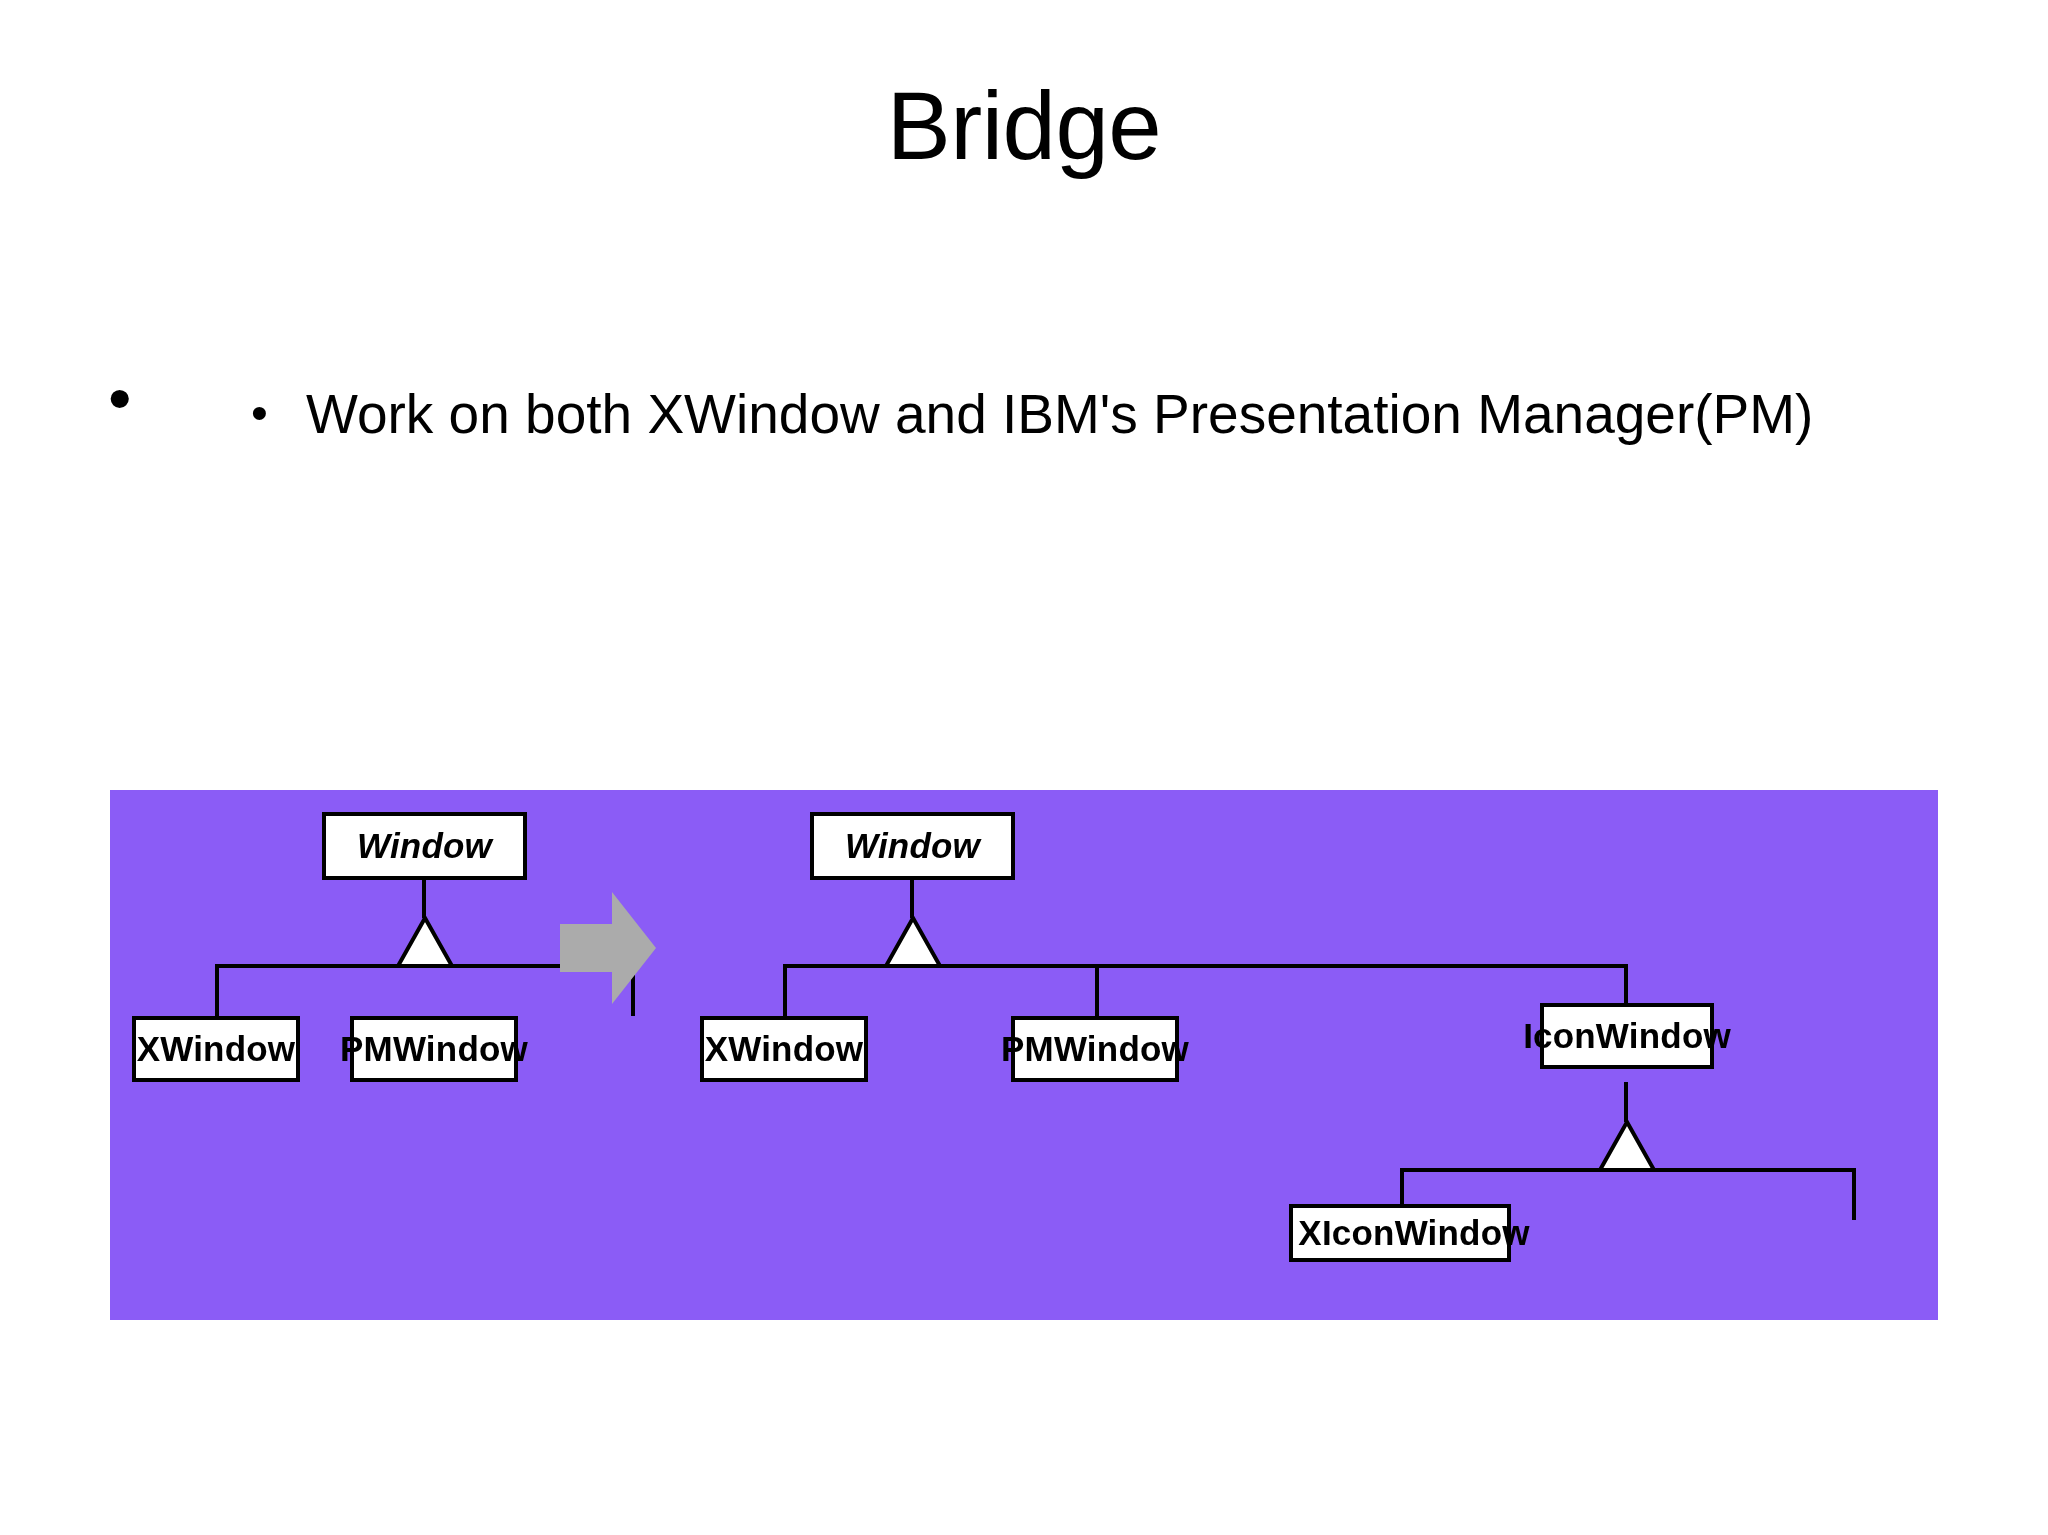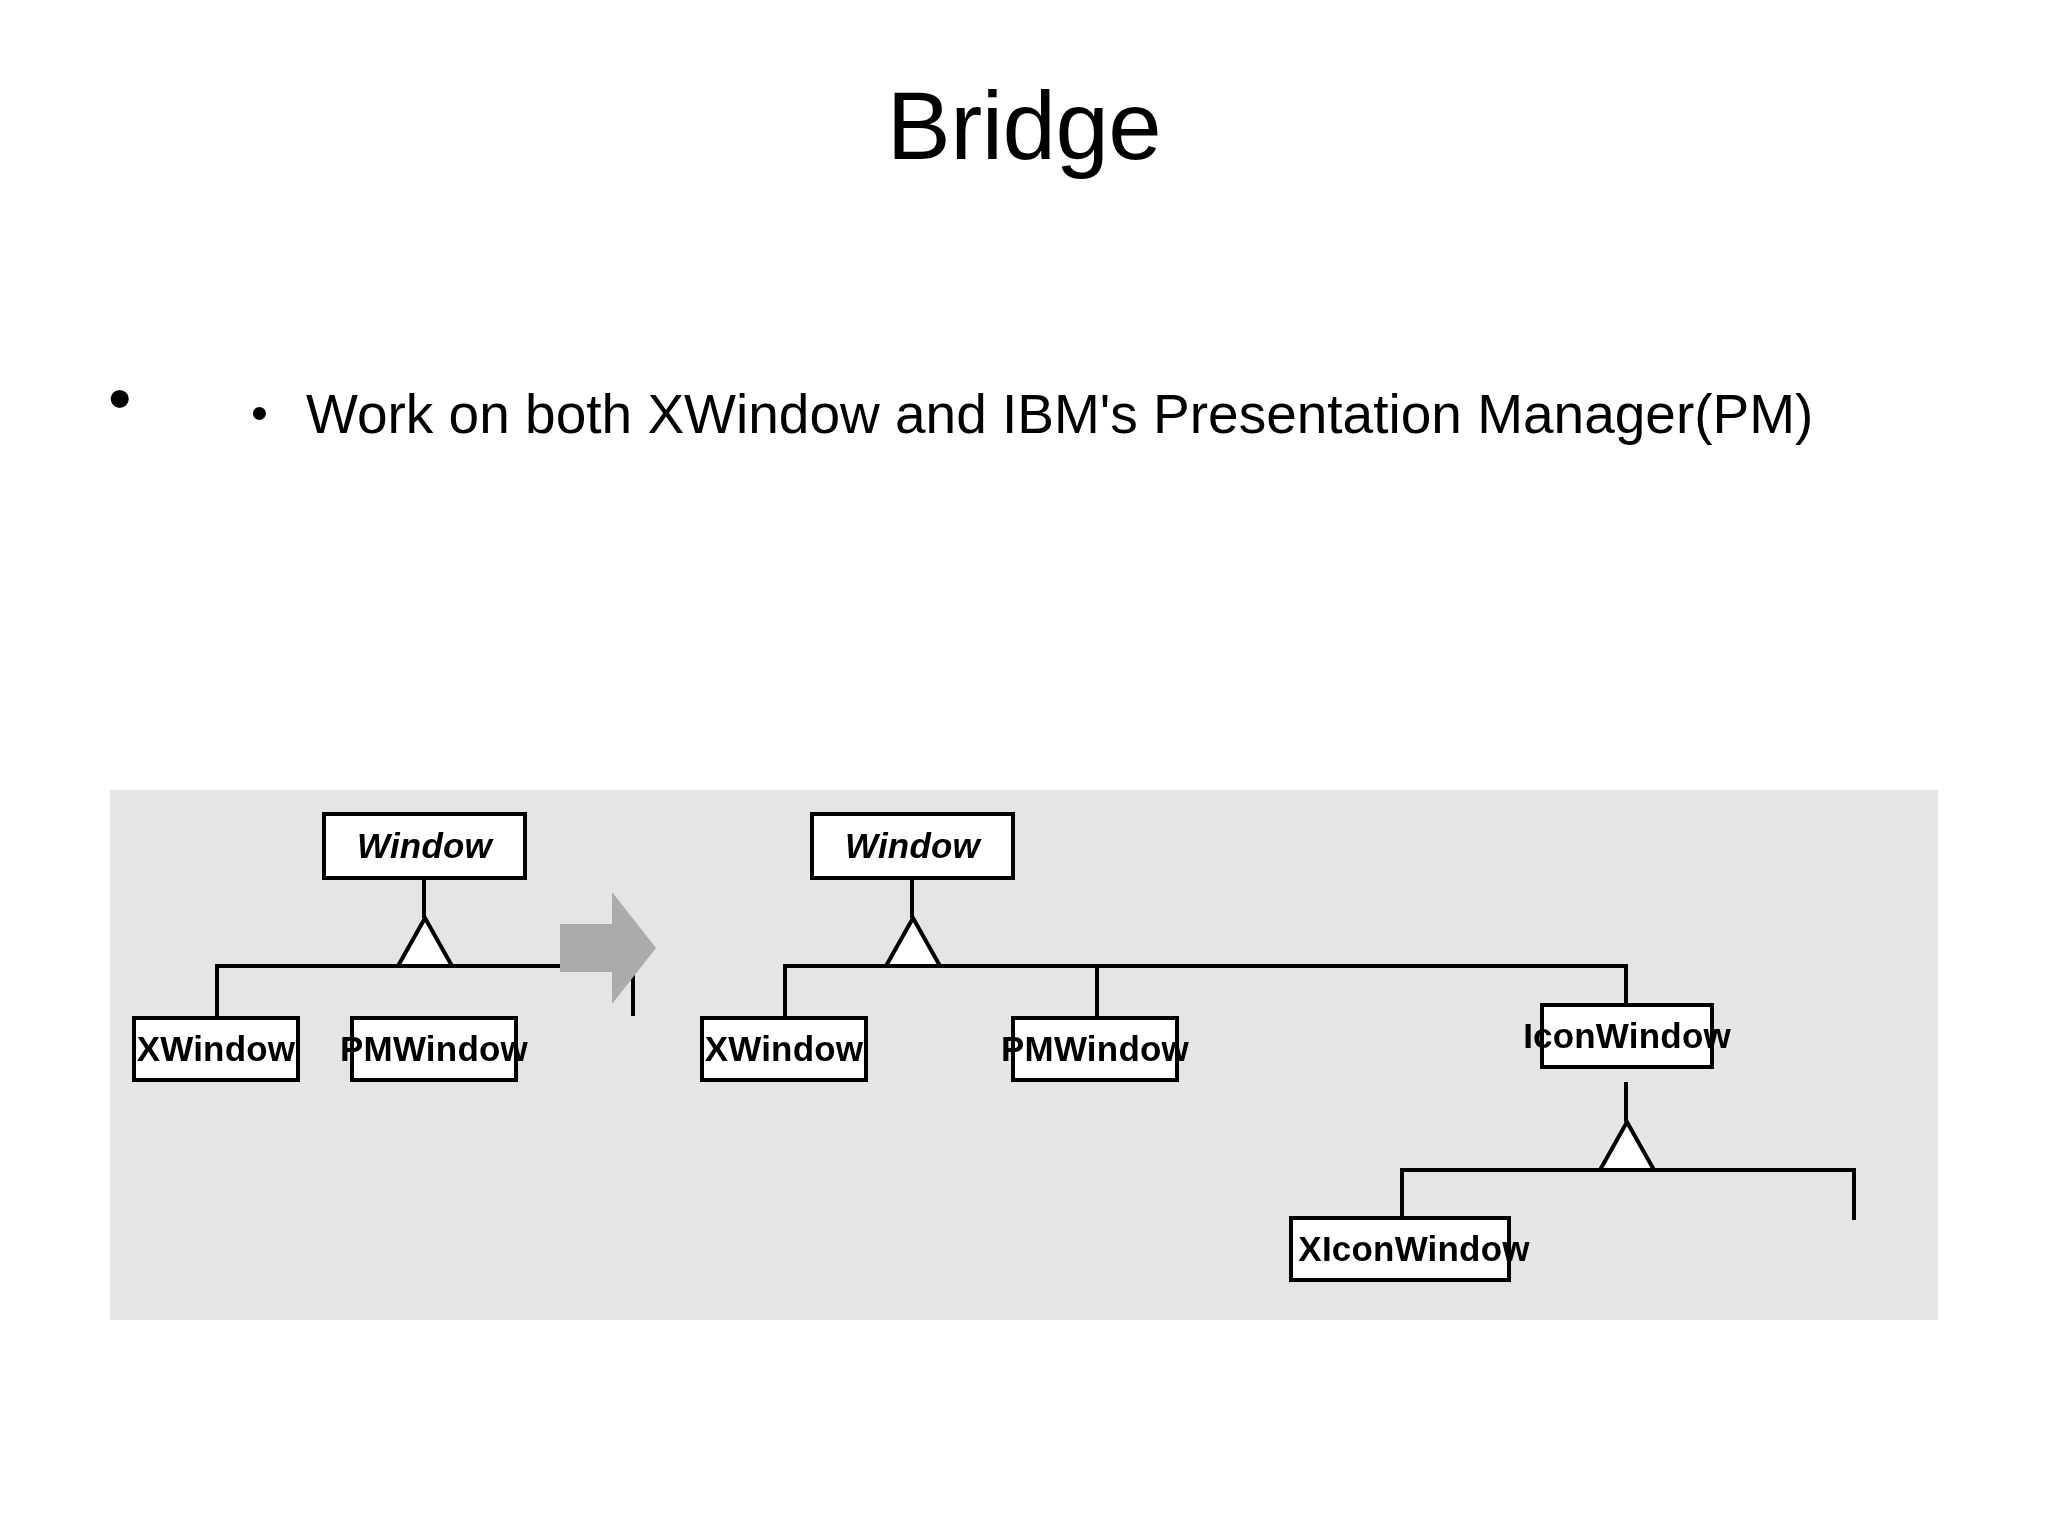--- a/index.html
+++ b/index.html
@@ -68,21 +68,21 @@
     line-height: 1.30;
   }
 
   
   .diagram-area {
     position: absolute;
     left: 110px;
     top: 790px;
     width: 1828px;
     height: 530px;
-    background: #e5e5e5;
+    background: #8b5cf6;
   }
   .uml-box {
     position: absolute;
     box-sizing: border-box;
     border: 4px solid #000000;
     background: #ffffff;
     display: flex;
     align-items: center;
     justify-content: center;
     font-weight: bold;
@@ -169,15 +169,15 @@
 
   <svg class="gen-tri" style="left:1487px; top:330px;" width="60" height="52" viewBox="0 0 60 52">
     <polygon points="30,2 57,50 3,50" fill="#ffffff" stroke="#000000" stroke-width="4"></polygon>
   </svg>
 
   <div class="ln h" style="left:1290px; top:378px; width:456px;"></div>
 
   <div class="ln v" style="left:1290px; top:378px; height:52px;"></div>
   <div class="ln v" style="left:1742px; top:378px; height:52px;"></div>
 
-  <div class="uml-box" style="left:1179px; top:426px; width:222px; height:66px;padding-left:28px;">XIconWindow</div>
+  <div class="uml-box" style="left:1179px; top:414px; width:222px; height:58px;padding-left:28px;">XIconWindow</div>
 
 </div>
 
 </body></html>

